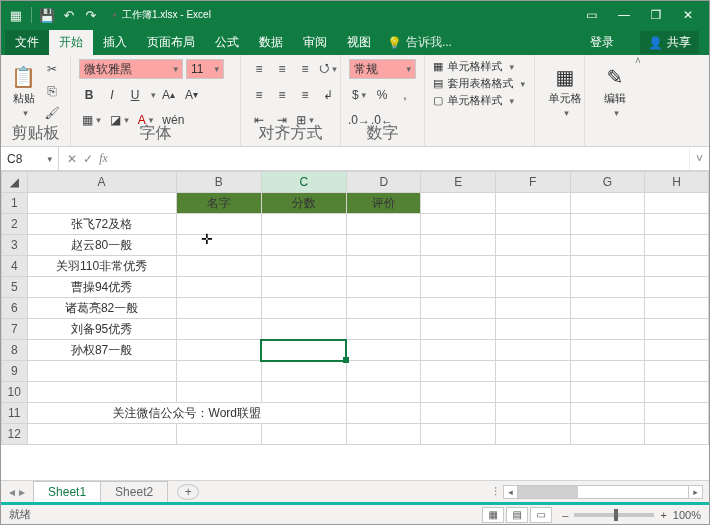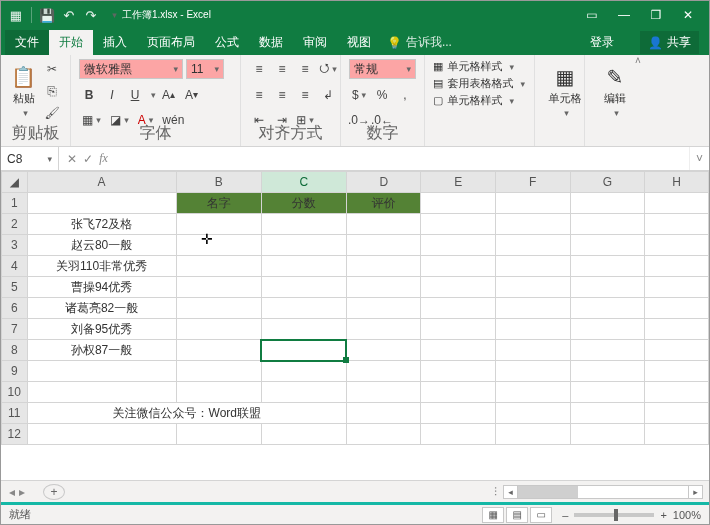--- a/index.html
+++ b/index.html
@@ -412,20 +412,24 @@
   </tbody>
     </table>
   <div class="cursor-plus">✛</div>
 </div>
 
 <div class="sheetbar">
   <div class="sheetnav">
     <span>◂</span>
     <span>▸</span>
   </div>
+  <div class="sheettabs">
+    <div class="sheettab">Sheet1</div>
+    <div class="sheettab inactive">Sheet2</div>
+  </div>
   <div class="addsheet">+</div>
   <div class="flex"></div>
   <span style="color:#888;margin-right:6px">⫶</span>
   <div class="hscroll">
     <div class="arr l">◂</div>
     <div class="thumb" style="left:14px"></div>
     <div class="arr r">▸</div>
   </div>
 </div>
 

